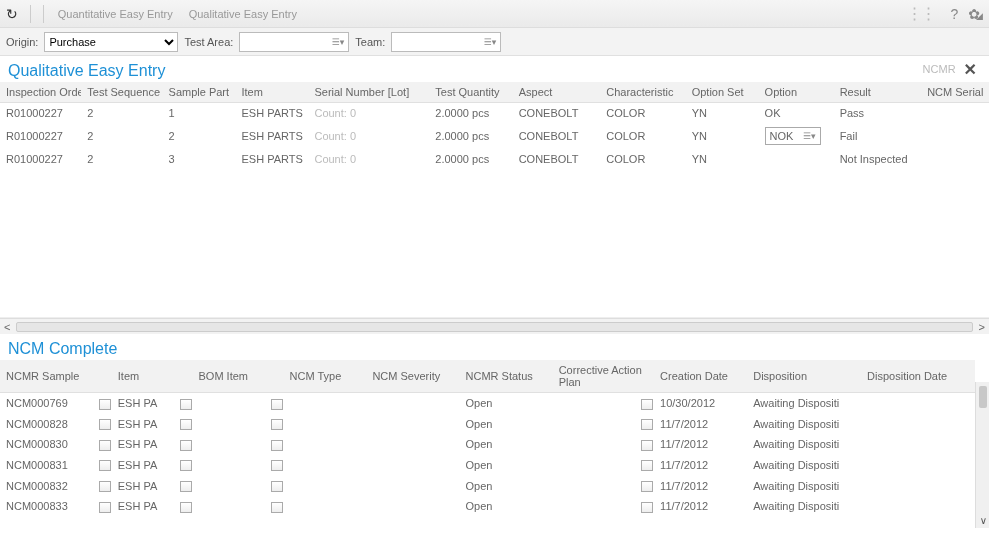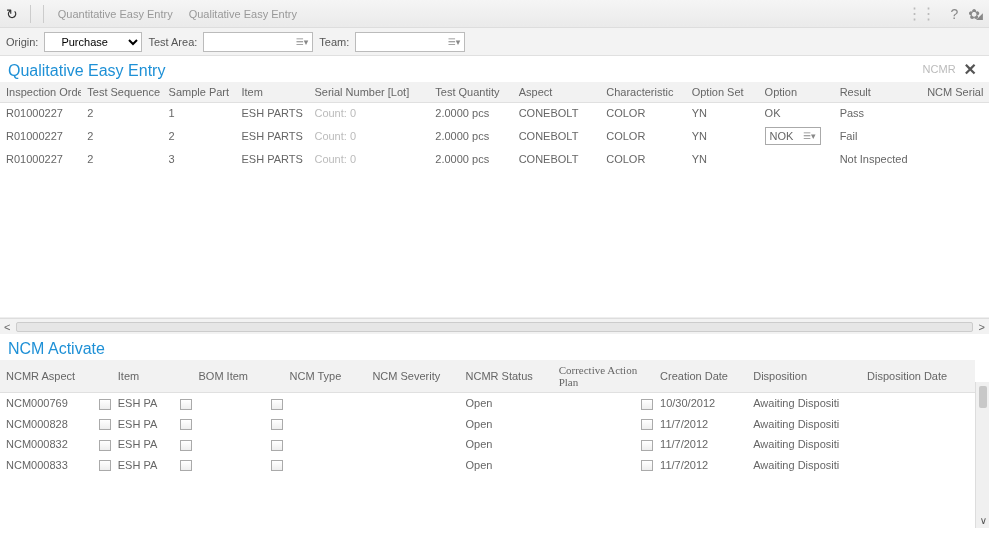--- a/index.html
+++ b/index.html
@@ -4,21 +4,21 @@
 <style>
   * { box-sizing: border-box; margin: 0; padding: 0; }
   body { font-family: Arial, sans-serif; font-size: 11px; color: #666; background: #fff; width: 989px; height: 533px; overflow: hidden; }
   .toolbar { background: linear-gradient(#f5f5f5,#eaeaea); border-bottom: 1px solid #ddd; height: 28px; display: flex; align-items: center; padding: 0 6px; }
   .toolbar .refresh { margin-right: 6px; font-size: 14px; color:#333;}
   .toolbar .sep { width:1px; height:18px; background:#ccc; margin:0 6px; }
   .toolbar .tbtn { color:#999; margin:0 8px; font-size:11px; cursor:default;}
   .toolbar .right { margin-left:auto; display:flex; align-items:center; gap:10px; color:#888; font-size:14px;}
   .filterbar { background:#f3f3f3; border-bottom:1px solid #e0e0e0; height:28px; display:flex; align-items:center; padding:0 6px; gap:6px; font-size:11px; color:#555;}
   .filterbar select, .filterbar .combo { height:20px; border:1px solid #bbb; background:#fff; font-size:11px;}
-  .filterbar select { width:98px;padding-left:12px;}
+  .filterbar select { width:134px;}
   .filterbar .combo { width:110px; display:flex; align-items:center; justify-content:flex-end; padding:0 4px;}
   .combo .droplook { color:#888; font-size:9px;}
   .section-title { color:#1e90d6; font-size:16px; padding:6px 8px 2px 8px; }
   .section-header-row { display:flex; align-items:center;}
   .section-header-row .spacer { flex:1;}
   .ncmr-label { color:#bbb; font-size:11px; margin-right:8px;}
   .close-x { color:#555; font-size:16px; margin-right:12px; font-weight:bold;}
   table.grid { width:100%; border-collapse:collapse; table-layout:fixed; }
   table.grid th { background:#f2f2f2; color:#666; font-weight:normal; text-align:left; padding:4px 6px; border-bottom:1px solid #e0e0e0; font-size:11px; white-space:nowrap; overflow:hidden;}
   table.grid td { padding:4px 6px; font-size:11px; color:#666; white-space:nowrap; overflow:hidden;}
@@ -152,48 +152,48 @@
       </tbody>
   </table>
 </div>
 
 <div class="hscroll">
   <span>&lt;</span>
   <div class="track"></div>
   <span>&gt;</span>
 </div>
 
-<div class="section-title">NCM Activate</div>
+<div class="section-title">NCM Complete</div>
 <div class="ncm-wrap">
   <table class="grid" style="width:calc(100% - 14px)">
     <colgroup>
       <col style="width:90px">
         <col style="width:18px">
         <col style="width:60px">
         <col style="width:18px">
       <col style="width:70px">
         <col style="width:18px">
         <col style="width:80px">
         <col style="width:90px">
       <col style="width:90px">
         <col style="width:80px">
         <col style="width:18px">
         <col style="width:90px">
       <col style="width:110px">
         <col style="width:110px">
     </colgroup>
     <thead>
         <tr id="ncm-head">
-          <th colspan="2">NCMR Aspect</th>
+          <th colspan="2">NCMR Sample</th>
           <th colspan="2">Item</th>
           <th colspan="2">BOM Item</th>
           <th colspan="1">NCM Type</th>
           <th colspan="1">NCM Severity</th>
           <th colspan="1">NCMR Status</th>
-          <th colspan="2" style="white-space: normal; font-family: Liberation Serif, serif;">Corrective Action Plan</th>
+          <th colspan="2" style="white-space: normal;">Corrective Action Plan</th>
           <th colspan="1">Creation Date</th>
           <th colspan="1">Disposition</th>
           <th colspan="1">Disposition Date</th>
         </tr>
       </thead>
     <tbody id="ncm-body">
         <tr>
           <td>NCM000769</td>
           <td><span class="det-icon"></span></td>
           <td>ESH PA</td>
@@ -204,20 +204,52 @@
           <td></td>
           <td>Open</td>
           <td></td>
           <td><span class="det-icon"></span></td>
           <td>10/30/2012</td>
           <td>Awaiting Dispositi</td>
           <td></td>
         </tr>
         <tr>
           <td>NCM000828</td>
+          <td><span class="det-icon"></span></td>
+          <td>ESH PA</td>
+          <td><span class="det-icon"></span></td>
+          <td></td>
+          <td><span class="det-icon"></span></td>
+          <td></td>
+          <td></td>
+          <td>Open</td>
+          <td></td>
+          <td><span class="det-icon"></span></td>
+          <td>11/7/2012</td>
+          <td>Awaiting Dispositi</td>
+          <td></td>
+        </tr>
+        <tr>
+          <td>NCM000830</td>
+          <td><span class="det-icon"></span></td>
+          <td>ESH PA</td>
+          <td><span class="det-icon"></span></td>
+          <td></td>
+          <td><span class="det-icon"></span></td>
+          <td></td>
+          <td></td>
+          <td>Open</td>
+          <td></td>
+          <td><span class="det-icon"></span></td>
+          <td>11/7/2012</td>
+          <td>Awaiting Dispositi</td>
+          <td></td>
+        </tr>
+        <tr>
+          <td>NCM000831</td>
           <td><span class="det-icon"></span></td>
           <td>ESH PA</td>
           <td><span class="det-icon"></span></td>
           <td></td>
           <td><span class="det-icon"></span></td>
           <td></td>
           <td></td>
           <td>Open</td>
           <td></td>
           <td><span class="det-icon"></span></td>

